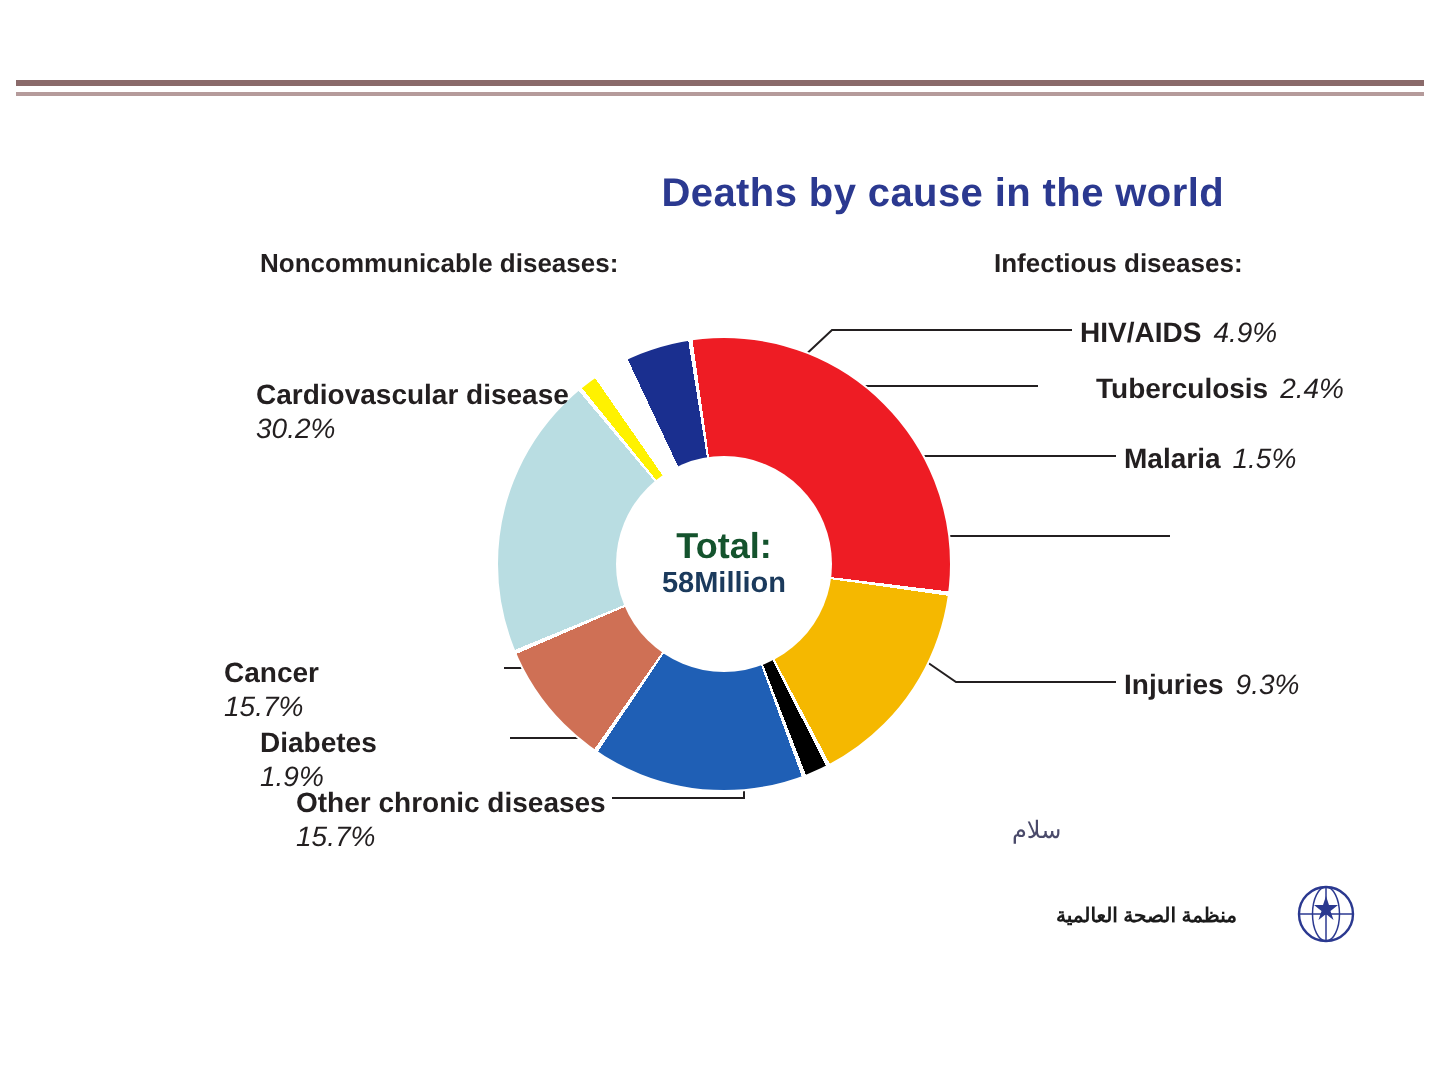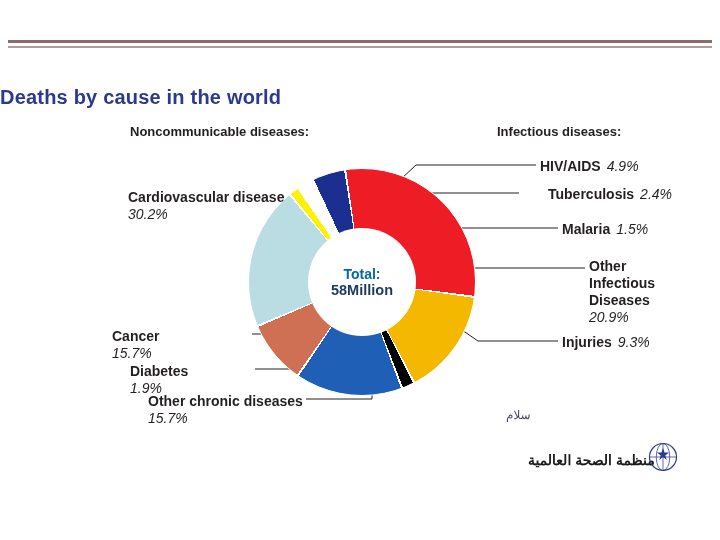--- a/index.html
+++ b/index.html
@@ -35,21 +35,21 @@
     width: 704px;
     height: 2px;
     background: #b59b9b;
   }
 
   .chart-title {
     position: absolute;
     left: 0;
     top: 86px;
     width: 612px;
-    text-align: left;
+    text-align: right;
     font-size: 20px;
     font-weight: bold;
     color: #2b3990;
     letter-spacing: 0.2px;
   }
 
   .group-label {
     position: absolute;
     font-size: 13px;
     font-weight: bold;
@@ -81,23 +81,23 @@
     border-radius: 50%;
     background: #ffffff;
     box-shadow: 0 0 0 2px #ffffff;
     display: flex;
     flex-direction: column;
     align-items: center;
     justify-content: center;
     text-align: center;
   }
   .total-line1 {
-    font-size: 14px;
-    font-weight: bold;
-    color: #0369a1;
+    font-size: 18px;
+    font-weight: bold;
+    color: #14532d;
     line-height: 1.15;
   }
   .total-line2 {
     font-size: 14.5px;
     font-weight: bold;
     color: #1b3a5c;
     line-height: 1.15;
   }
 
   
@@ -138,21 +138,21 @@
     top: 408px;
     width: 60px;
     height: 18px;
     color: #4a4a6a;
     font-size: 12px;
   }
   .who-credit {
     position: absolute;
     left: 528px;
     top: 452px;
-    font-size: 14px;
+    font-size: 10px;
     font-weight: bold;
     color: #1b1b1b;
     direction: rtl;
   }
   .who-logo {
     position: absolute;
     left: 648px;
     top: 442px;
     width: 30px;
     height: 30px;
@@ -227,26 +227,20 @@
   </div>
 
   <div class="lbl inline r-tb">
     <span class="nm">Tuberculosis</span><span class="pc">2.4%</span>
   </div>
 
   <div class="lbl inline r-mal">
     <span class="nm">Malaria</span><span class="pc">1.5%</span>
   </div>
 
-  <div class="lbl r-oid">
-    <span class="nm">Other</span><br>
-    <span class="nm">Infectious</span><br>
-    <span class="nm">Diseases</span><br>
-    <span class="pc">20.9%</span>
-  </div>
 
   <div class="lbl inline r-inj">
     <span class="nm">Injuries</span><span class="pc">9.3%</span>
   </div>
 
   <div class="who-line">سلام</div>
   <div class="who-credit">منظمة الصحة العالمية</div>
   <svg class="who-logo" viewBox="0 0 40 40">
     <circle cx="20" cy="20" r="18" fill="none" stroke="#2b3990" stroke-width="1.6"></circle>
     <ellipse cx="20" cy="20" rx="9" ry="18" fill="none" stroke="#2b3990" stroke-width="1"></ellipse>

